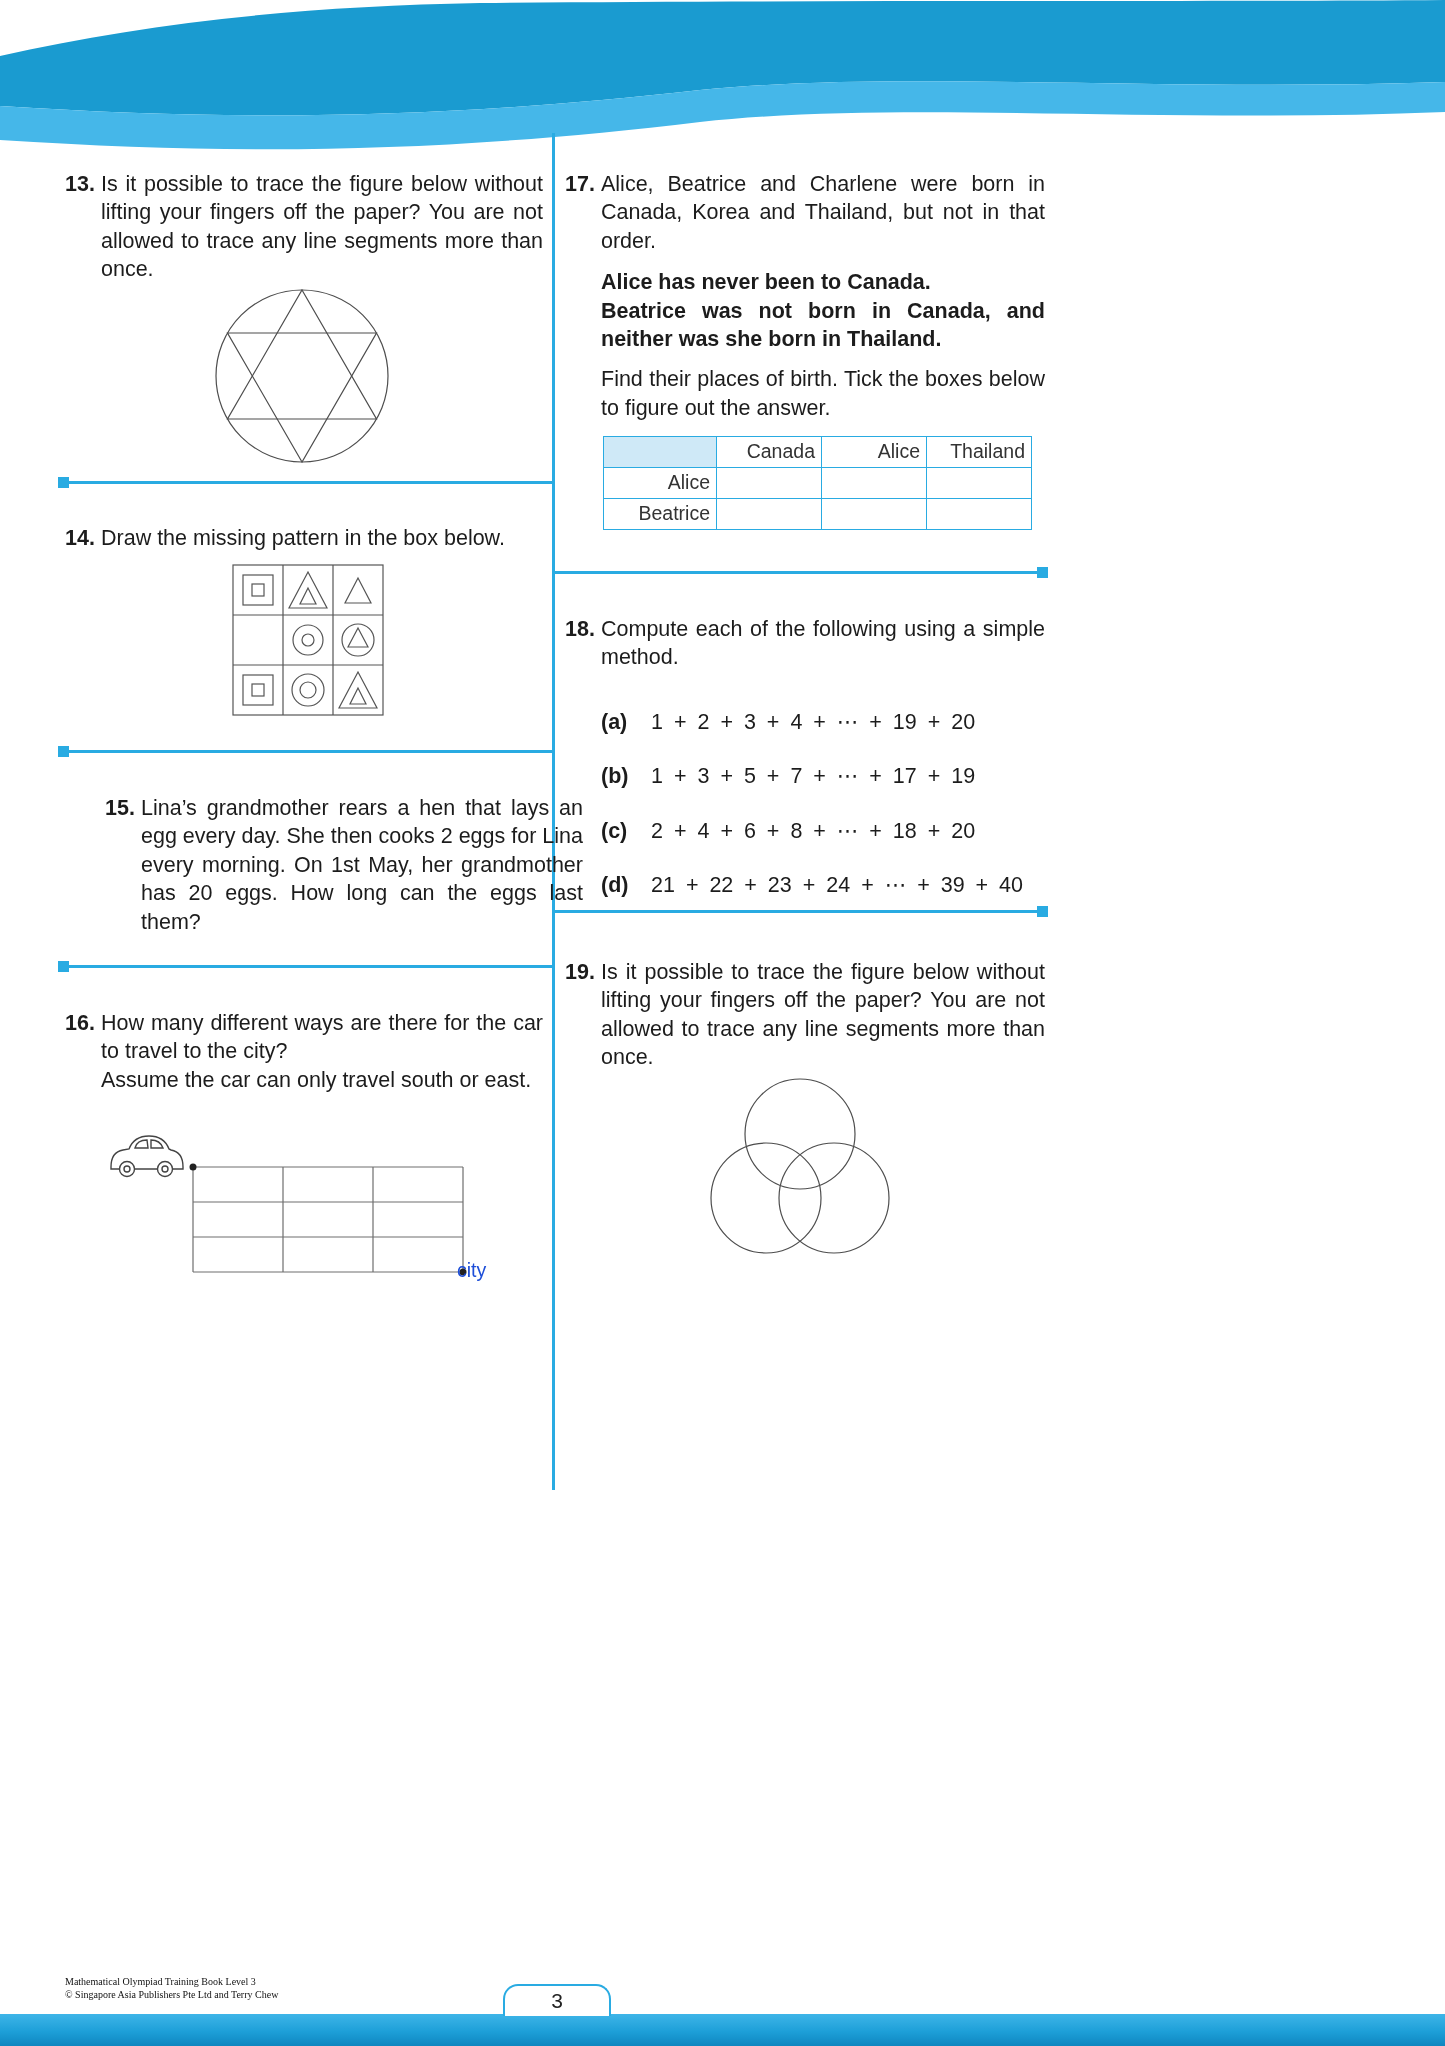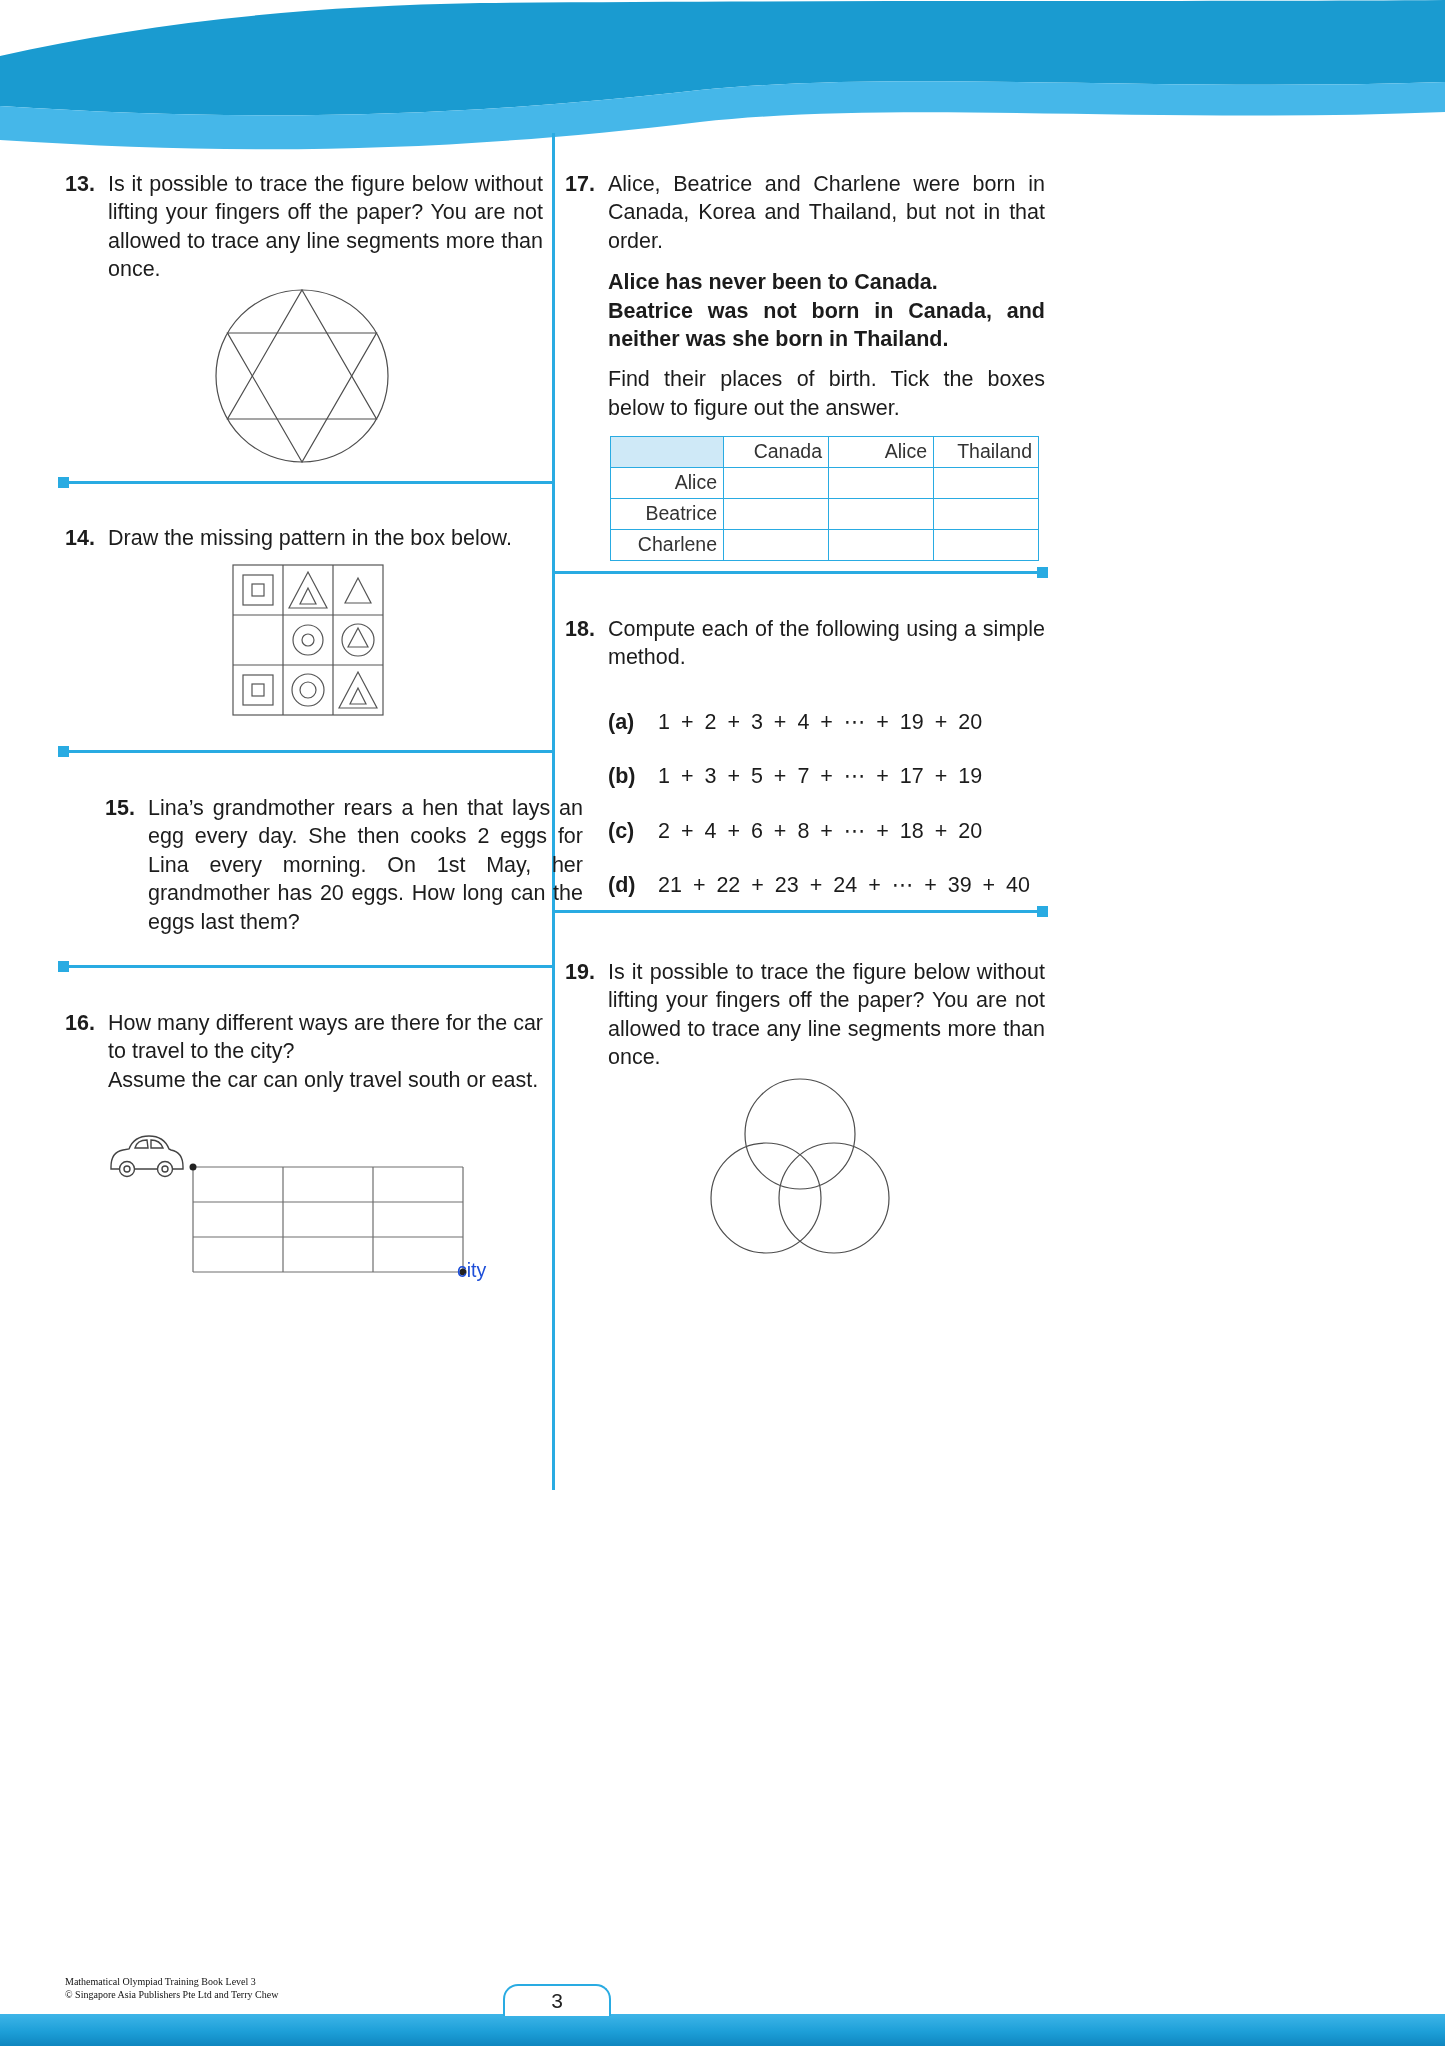--- a/index.html
+++ b/index.html
@@ -22,21 +22,21 @@
   }
   .col-divider{
     position:absolute;left:552px;top:133px;width:3px;height:1357px;background:#29abe2;
   }
   .sep{position:absolute;height:3px;background:#29abe2;}
   .sep .sq{position:absolute;width:11px;height:11px;background:#29abe2;top:-4px;}
   .sep.sq-left .sq{left:0;}
   .sep.sq-right .sq{right:0;}
 
   
-  .prob{position:absolute;display:flex;gap:9px;}
+  .prob{position:absolute;display:flex;gap:2px;}
   .pnum{flex:none;width:34px;font-weight:bold;font-size:21.5px;line-height:1.32;}
   .pbody{flex:1;font-size:21.5px;line-height:1.32;}
   .just{text-align:justify;margin:0;}
   .clues{margin:13px 0 12px 0;font-weight:bold;}
   .clues p{margin:0;text-align:justify;}
   .tick-table{border-collapse:collapse;margin:14px 0 0 2px;}
   .tick-table th,.tick-table td{
     border:1.5px solid #29abe2;height:30px;font-size:19.5px;font-weight:normal;
     text-align:right;padding:0 6px;color:#333;
   }
@@ -217,26 +217,20 @@
           <td></td>
           <td></td>
           <td></td>
         </tr>
         <tr>
           <td>Beatrice</td>
           <td></td>
           <td></td>
           <td></td>
         </tr>
-        <tr>
-          <td>Charlene</td>
-          <td></td>
-          <td></td>
-          <td></td>
-        </tr>
       </tbody>
         </table>
     </div>
   </div>
 
   <div class="sep sq-right" style="top:571px;left:553px;width:495px;">
     <span class="sq"></span>
   </div>
 
   <div class="prob" style="top:615px;left:565px;width:480px;">

